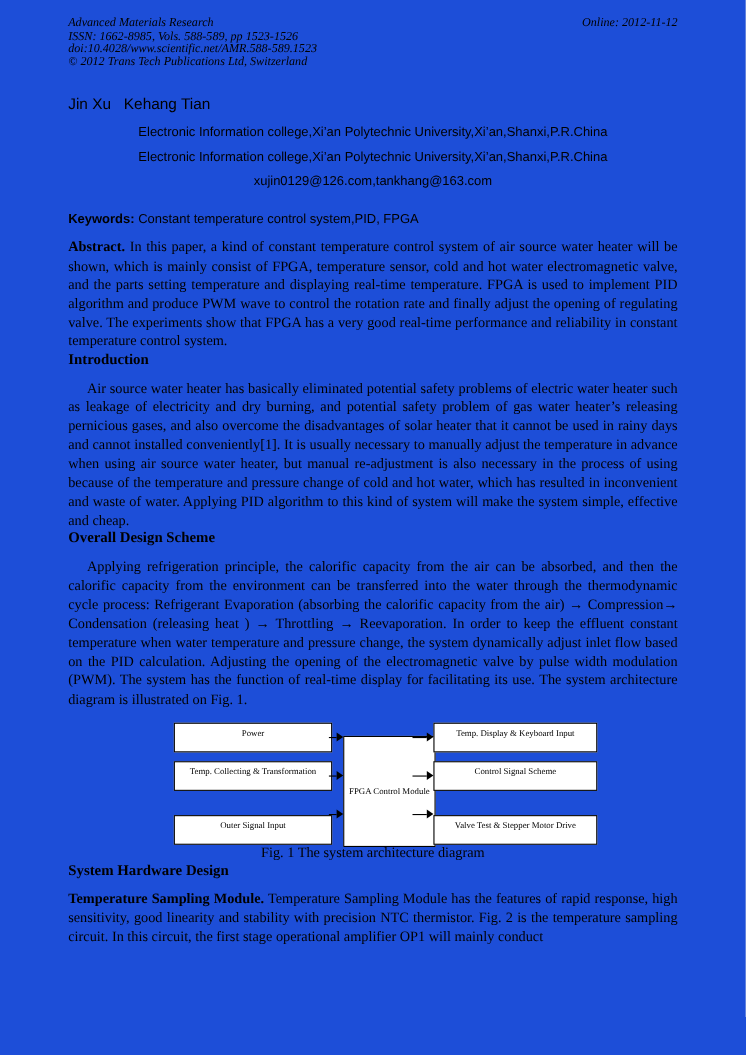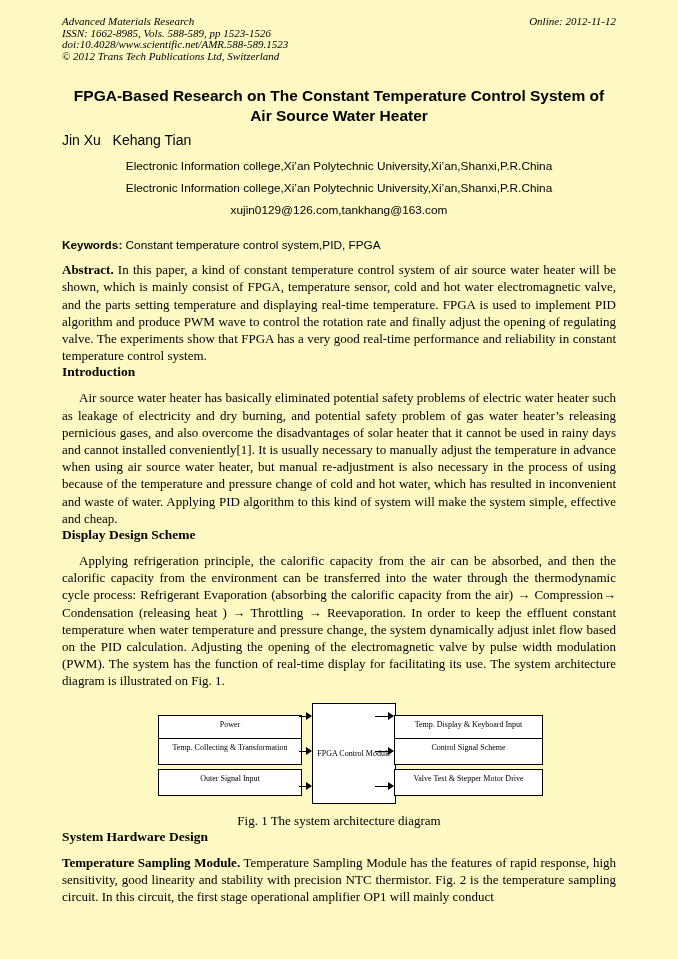--- a/index.html
+++ b/index.html
@@ -1,20 +1,20 @@
 <!DOCTYPE html>
 <html><head>
 <meta charset="utf-8">
 <style>
   html,body{margin:0;padding:0;background:#e8e8e8;}
   .page{
     box-sizing:border-box;
     width:678px;height:959px;
     margin:0 auto;
-    background:#fef9c3;
+    background:#1d4ed8;
     color:#000;
     padding:16px 62px 0 62px;
     font-family:"Liberation Serif",serif;
     overflow:hidden;
   }
   
   .hdr{display:flex;justify-content:space-between;align-items:flex-start;margin-bottom:24px;}
   .hdr-left div, .hdr-right{
     font-family:"Liberation Serif",serif;
     font-style:italic;font-size:11px;line-height:11.6px;
@@ -65,23 +65,23 @@
     box-sizing:border-box;
     border:1px solid #000;
     font-family:"Liberation Serif",serif;
     font-size:8px;line-height:9px;
     display:flex;justify-content:center;align-items:flex-start;
     padding-top:4px;text-align:center;
     background:#fff;
   }
   .lbox{left:96px;width:144px;height:27px;}
   .rbox{left:332px;width:149px;height:27px;}
-  .row0{top:12px;} .row1{top:35px;} .row2{top:66px;}
+  .row0{top:0;} .row1{top:35px;} .row2{top:84px;}
   .cbox{
-    left:250px;top:0;width:84px;height:101px;
+    left:250px;top:12px;width:84px;height:101px;
     align-items:center;padding-top:0;
   }
   .arrow{position:absolute;display:flex;align-items:center;height:9px;}
   .arrow .line{flex:1;height:1px;background:#000;}
   .arrow .head{
     width:0;height:0;
     border-left:6px solid #000;
     border-top:4.5px solid transparent;
     border-bottom:4.5px solid transparent;
   }
@@ -102,38 +102,37 @@
   <div class="hdr">
     <div class="hdr-left">
       <div>Advanced Materials Research</div>
       <div>ISSN: 1662-8985, Vols. 588-589, pp 1523-1526</div>
       <div>doi:10.4028/www.scientific.net/AMR.588-589.1523</div>
       <div>© 2012 Trans Tech Publications Ltd, Switzerland</div>
     </div>
     <div class="hdr-right">Online: 2012-11-12</div>
   </div>
 
-  <div class="title">FPGA-Based Research on The Constant Temperature Control System of Air Source Water Heater</div>
   <div class="authors">Jin Xu   Kehang Tian</div>
   <div class="affil">Electronic Information college,Xi’an Polytechnic University,Xi’an,Shanxi,P.R.China</div>
   <div class="affil">Electronic Information college,Xi’an Polytechnic University,Xi’an,Shanxi,P.R.China</div>
   <div class="email">xujin0129@126.com,tankhang@163.com</div>
 
   <div class="keywords">
     <span class="kw-label">Keywords:</span><span> Constant temperature control system,PID, FPGA</span>
   </div>
 
   <p class="bodytext">
     <span class="lead">Abstract.</span><span> In this paper, a kind of constant temperature control system of air source water heater will be shown, which is mainly consist of FPGA, temperature sensor, cold and hot water electromagnetic valve, and the parts setting temperature and displaying real-time temperature. FPGA  is used to implement PID algorithm and produce PWM wave to control the rotation rate and finally adjust the opening of regulating valve. The experiments show that FPGA has a very good real-time performance and reliability in constant temperature control system.</span>
   </p>
 
   <h2 class="sect mt-intro">Introduction</h2>
   <p class="bodytext indent">Air source water heater has basically eliminated potential safety problems of electric water heater such as leakage of electricity and dry burning, and potential safety problem of gas water heater’s releasing pernicious gases, and also overcome the disadvantages of solar heater that it cannot be used in rainy days and cannot installed conveniently[1]. It is usually necessary to manually adjust the temperature in advance when using air source water heater, but manual re-adjustment is also necessary in the process of using because of the temperature and pressure change of cold and hot water, which has resulted in inconvenient and waste of water. Applying PID algorithm to this kind of system will make the system simple, effective and cheap.</p>
 
-  <h2 class="sect mt-overall">Display Design Scheme</h2>
+  <h2 class="sect mt-overall">Overall Design Scheme</h2>
   <p class="bodytext indent">Applying refrigeration principle, the calorific capacity from the air can be absorbed, and then the calorific capacity from the environment can be transferred into the water through the thermodynamic cycle process: Refrigerant Evaporation (absorbing the calorific capacity from the air) → Compression→ Condensation (releasing heat ) → Throttling → Reevaporation. In order to keep the effluent constant temperature when water temperature and pressure change, the system dynamically adjust inlet flow based on the PID calculation. Adjusting the opening of the electromagnetic valve by pulse width modulation (PWM). The system has the function of real-time display for facilitating its use. The system architecture diagram is illustrated on Fig. 1.</p>
 
   <div class="fig1">
     <div class="dbox lbox row0">Power</div>
     <div class="dbox lbox row1">Temp. Collecting &amp;  Transformation</div>
     <div class="dbox lbox row2">Outer Signal Input</div>
 
     <div class="dbox cbox">FPGA Control Module</div>
 
     <div class="dbox rbox row0">Temp. Display &amp; Keyboard Input</div>

